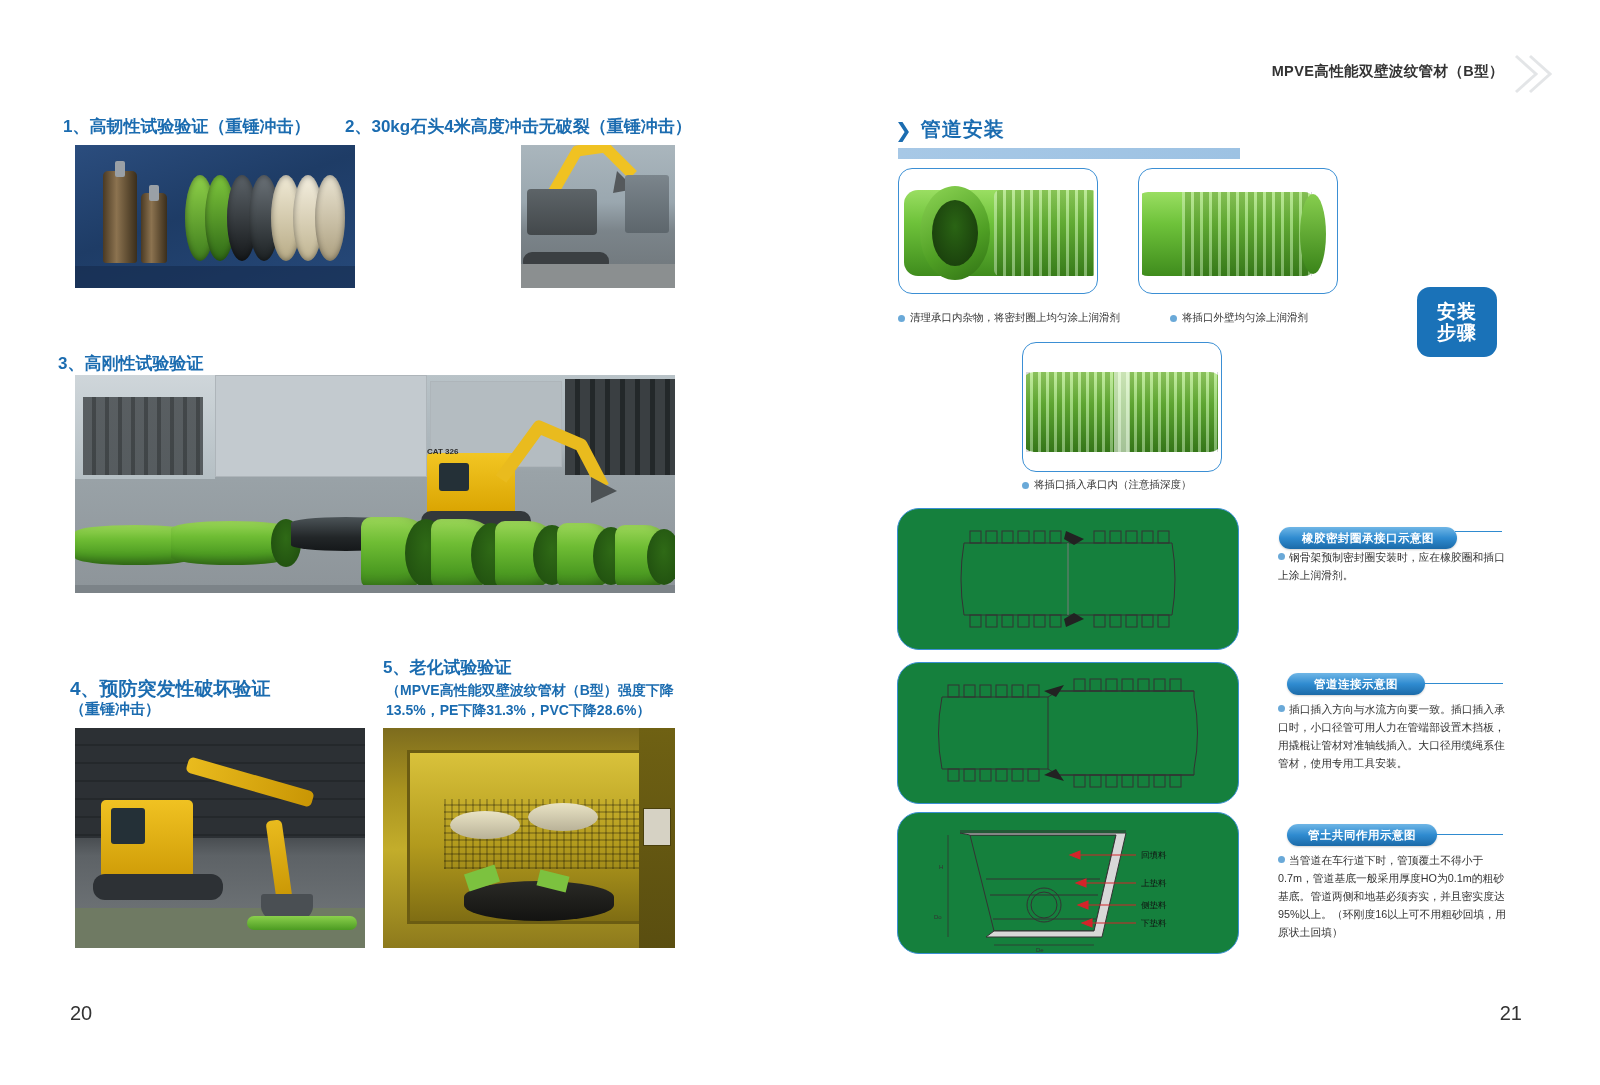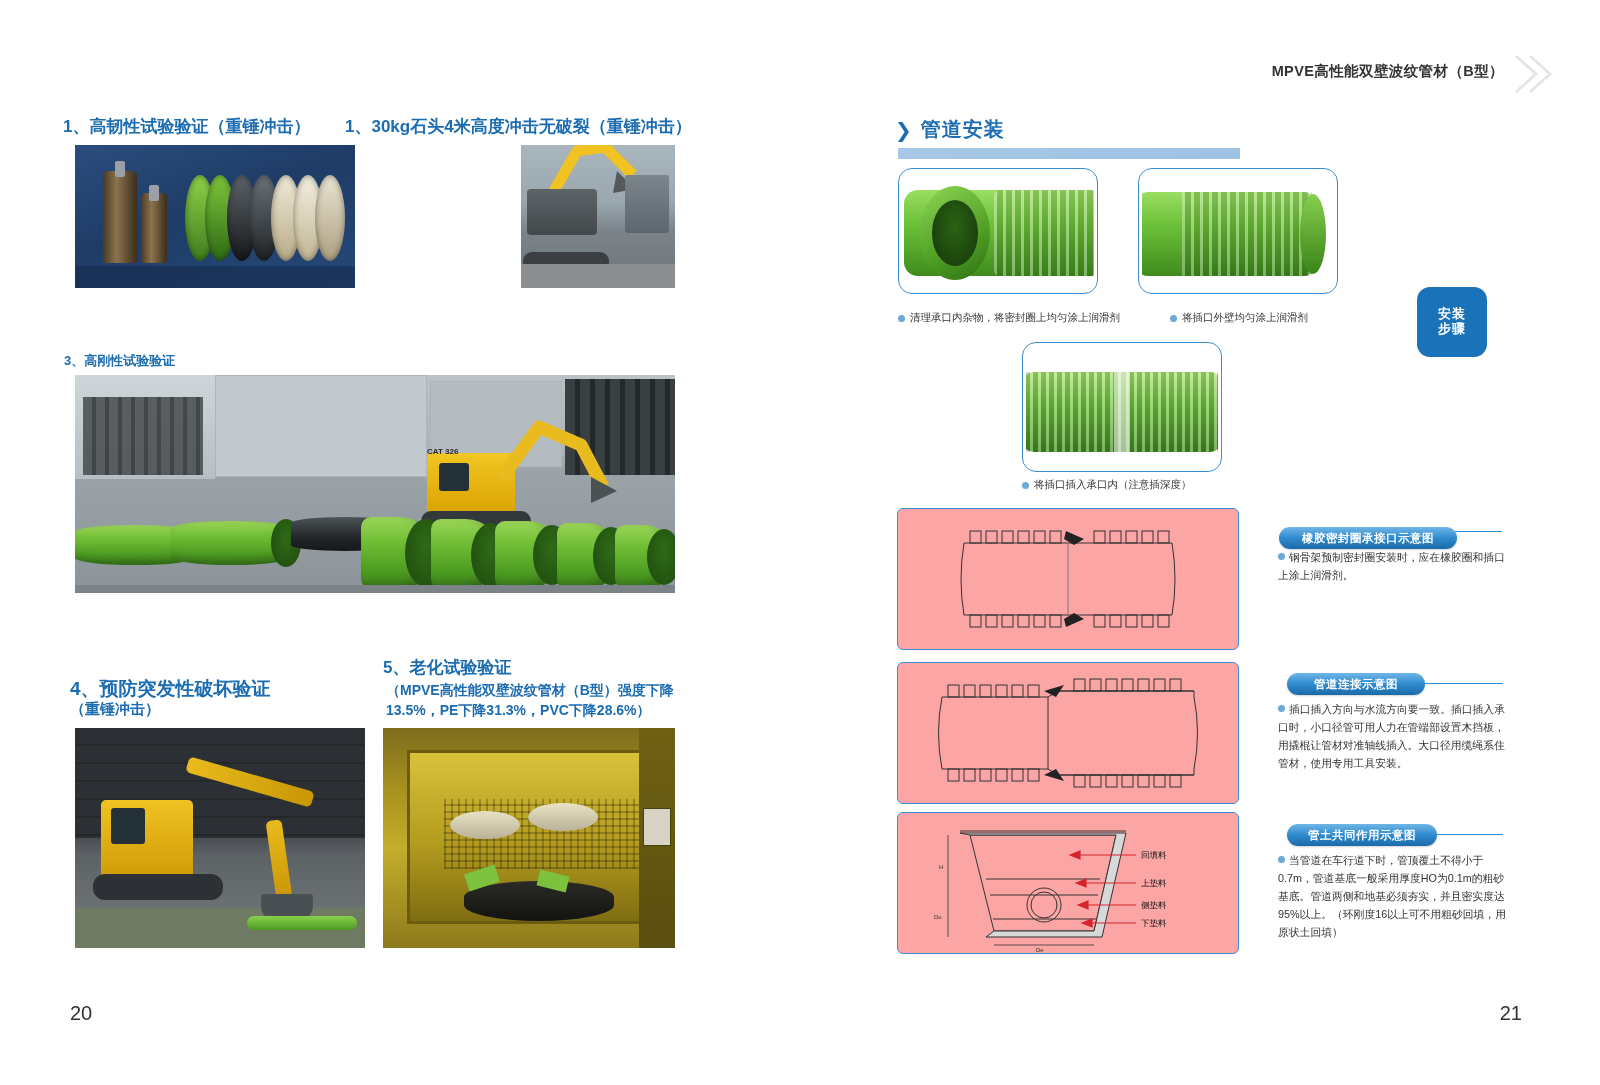--- a/index.html
+++ b/index.html
@@ -37,21 +37,21 @@
   }
   .hdr-chev{position:absolute;right:48px;top:52px;width:42px;height:44px;opacity:.5;}
 
   
   .lp{position:absolute;left:0;top:0;width:800px;height:1085px;}
   .sec-title{
     position:absolute;color:#1b6cb0;font-weight:bold;white-space:nowrap;
   }
   .t1{left:63px;top:115px;font-size:17px;}
   .t2{left:345px;top:115px;font-size:17px;}
-  .t3{left:64px;top:352px;font-size:13px;}
+  .t3{left:58px;top:352px;font-size:17px;}
   .t4{left:70px;top:676px;font-size:19px;}
   .t4b{left:70px;top:700px;font-size:15px;}
   .t5{left:383px;top:656px;font-size:17px;}
   .t5b{left:386px;top:680px;font-size:14px;line-height:20px;width:300px;white-space:normal;}
 
   .photo{position:absolute;overflow:hidden;background:#cfd6da;}
 
   
   .ph1{left:75px;top:145px;width:280px;height:143px;
     background:linear-gradient(160deg,#2b4d7e 0%,#1e3c66 45%,#26497a 100%);}
@@ -141,26 +141,26 @@
   .rp-title-txt{font-size:20px;font-weight:bold;color:#1b6cb0;letter-spacing:1px;}
   .rp-bar{position:absolute;left:98px;top:148px;width:342px;height:11px;
     background:linear-gradient(90deg,#a7c8e6,#9dc2e3);}
 
   .card{position:absolute;border:1.5px solid #3b8fd4;border-radius:14px;background:#fff;}
   .card-inner-img{position:absolute;inset:3px;border-radius:11px;overflow:hidden;background:#fff;}
   .caption{position:absolute;font-size:10.5px;color:#333;white-space:nowrap;display:flex;align-items:center;gap:5px;}
   .cap-dot{width:7px;height:7px;border-radius:50%;background:#6aa9d8;display:inline-block;flex:none;}
 
   .badge-install{
-    position:absolute;left:617px;top:287px;width:70px;height:70px;border-radius:13px;
+    position:absolute;left:617px;top:287px;width:80px;height:70px;border-radius:13px;
     background:#1a72b8;color:#fff;display:flex;flex-direction:column;
-    align-items:center;justify-content:center;font-size:13px;font-weight:bold;line-height:1.12;letter-spacing:1px;
-  }
-
-  .diag-card{position:absolute;border:1.4px solid #3b8fd4;border-radius:6px;background:#fca5a5;}
+    align-items:center;justify-content:center;font-size:19px;font-weight:bold;line-height:1.12;letter-spacing:1px;
+  }
+
+  .diag-card{position:absolute;border:1.4px solid #3b8fd4;border-radius:22px;background:#15803d;}
   .pill{
     position:absolute;height:22px;border-radius:11px;
     background:linear-gradient(180deg,#6fb6e6 0%,#2f8bd0 50%,#1b6aa8 100%);
     color:#fff;font-size:11.5px;font-weight:bold;letter-spacing:.5px;
     display:flex;align-items:center;justify-content:center;white-space:nowrap;
     box-shadow:0 1px 2px rgba(0,0,0,.18);
   }
   .pill-line{position:absolute;height:1.4px;background:#2f8bd0;}
   .note{
     position:absolute;font-size:10.8px;line-height:18px;color:#333;width:228px;
@@ -182,21 +182,21 @@
   <div class="hdr-right">MPVE高性能双壁波纹管材（B型）</div>
 
   <svg class="hdr-chev" viewBox="0 0 42 44">
     <path d="M6 4 L26 22 L6 40" fill="none" stroke="#c9cdd1" stroke-width="3"></path>
     <path d="M20 4 L40 22 L20 40" fill="none" stroke="#c9cdd1" stroke-width="3"></path>
   </svg>
 
   <div class="lp">
 
     <div class="sec-title t1">1、高韧性试验验证（重锤冲击）</div>
-    <div class="sec-title t2">1、30kg石头4米高度冲击无破裂（重锤冲击）</div>
+    <div class="sec-title t2">2、30kg石头4米高度冲击无破裂（重锤冲击）</div>
     <div class="sec-title t3">3、高刚性试验验证</div>
     <div class="sec-title t4">4、预防突发性破坏验证</div>
     <div class="sec-title t4b">（重锤冲击）</div>
     <div class="sec-title t5">5、老化试验验证</div>
     <div class="sec-title t5b">（MPVE高性能双壁波纹管材（B型）强度下降13.5%，PE下降31.3%，PVC下降28.6%）</div>
 
     <div class="photo ph1">
       <div class="wt wt1"></div>
         <div class="wtcap" style="left:40px;top:16px;"></div>
       <div class="wt wt2"></div>

